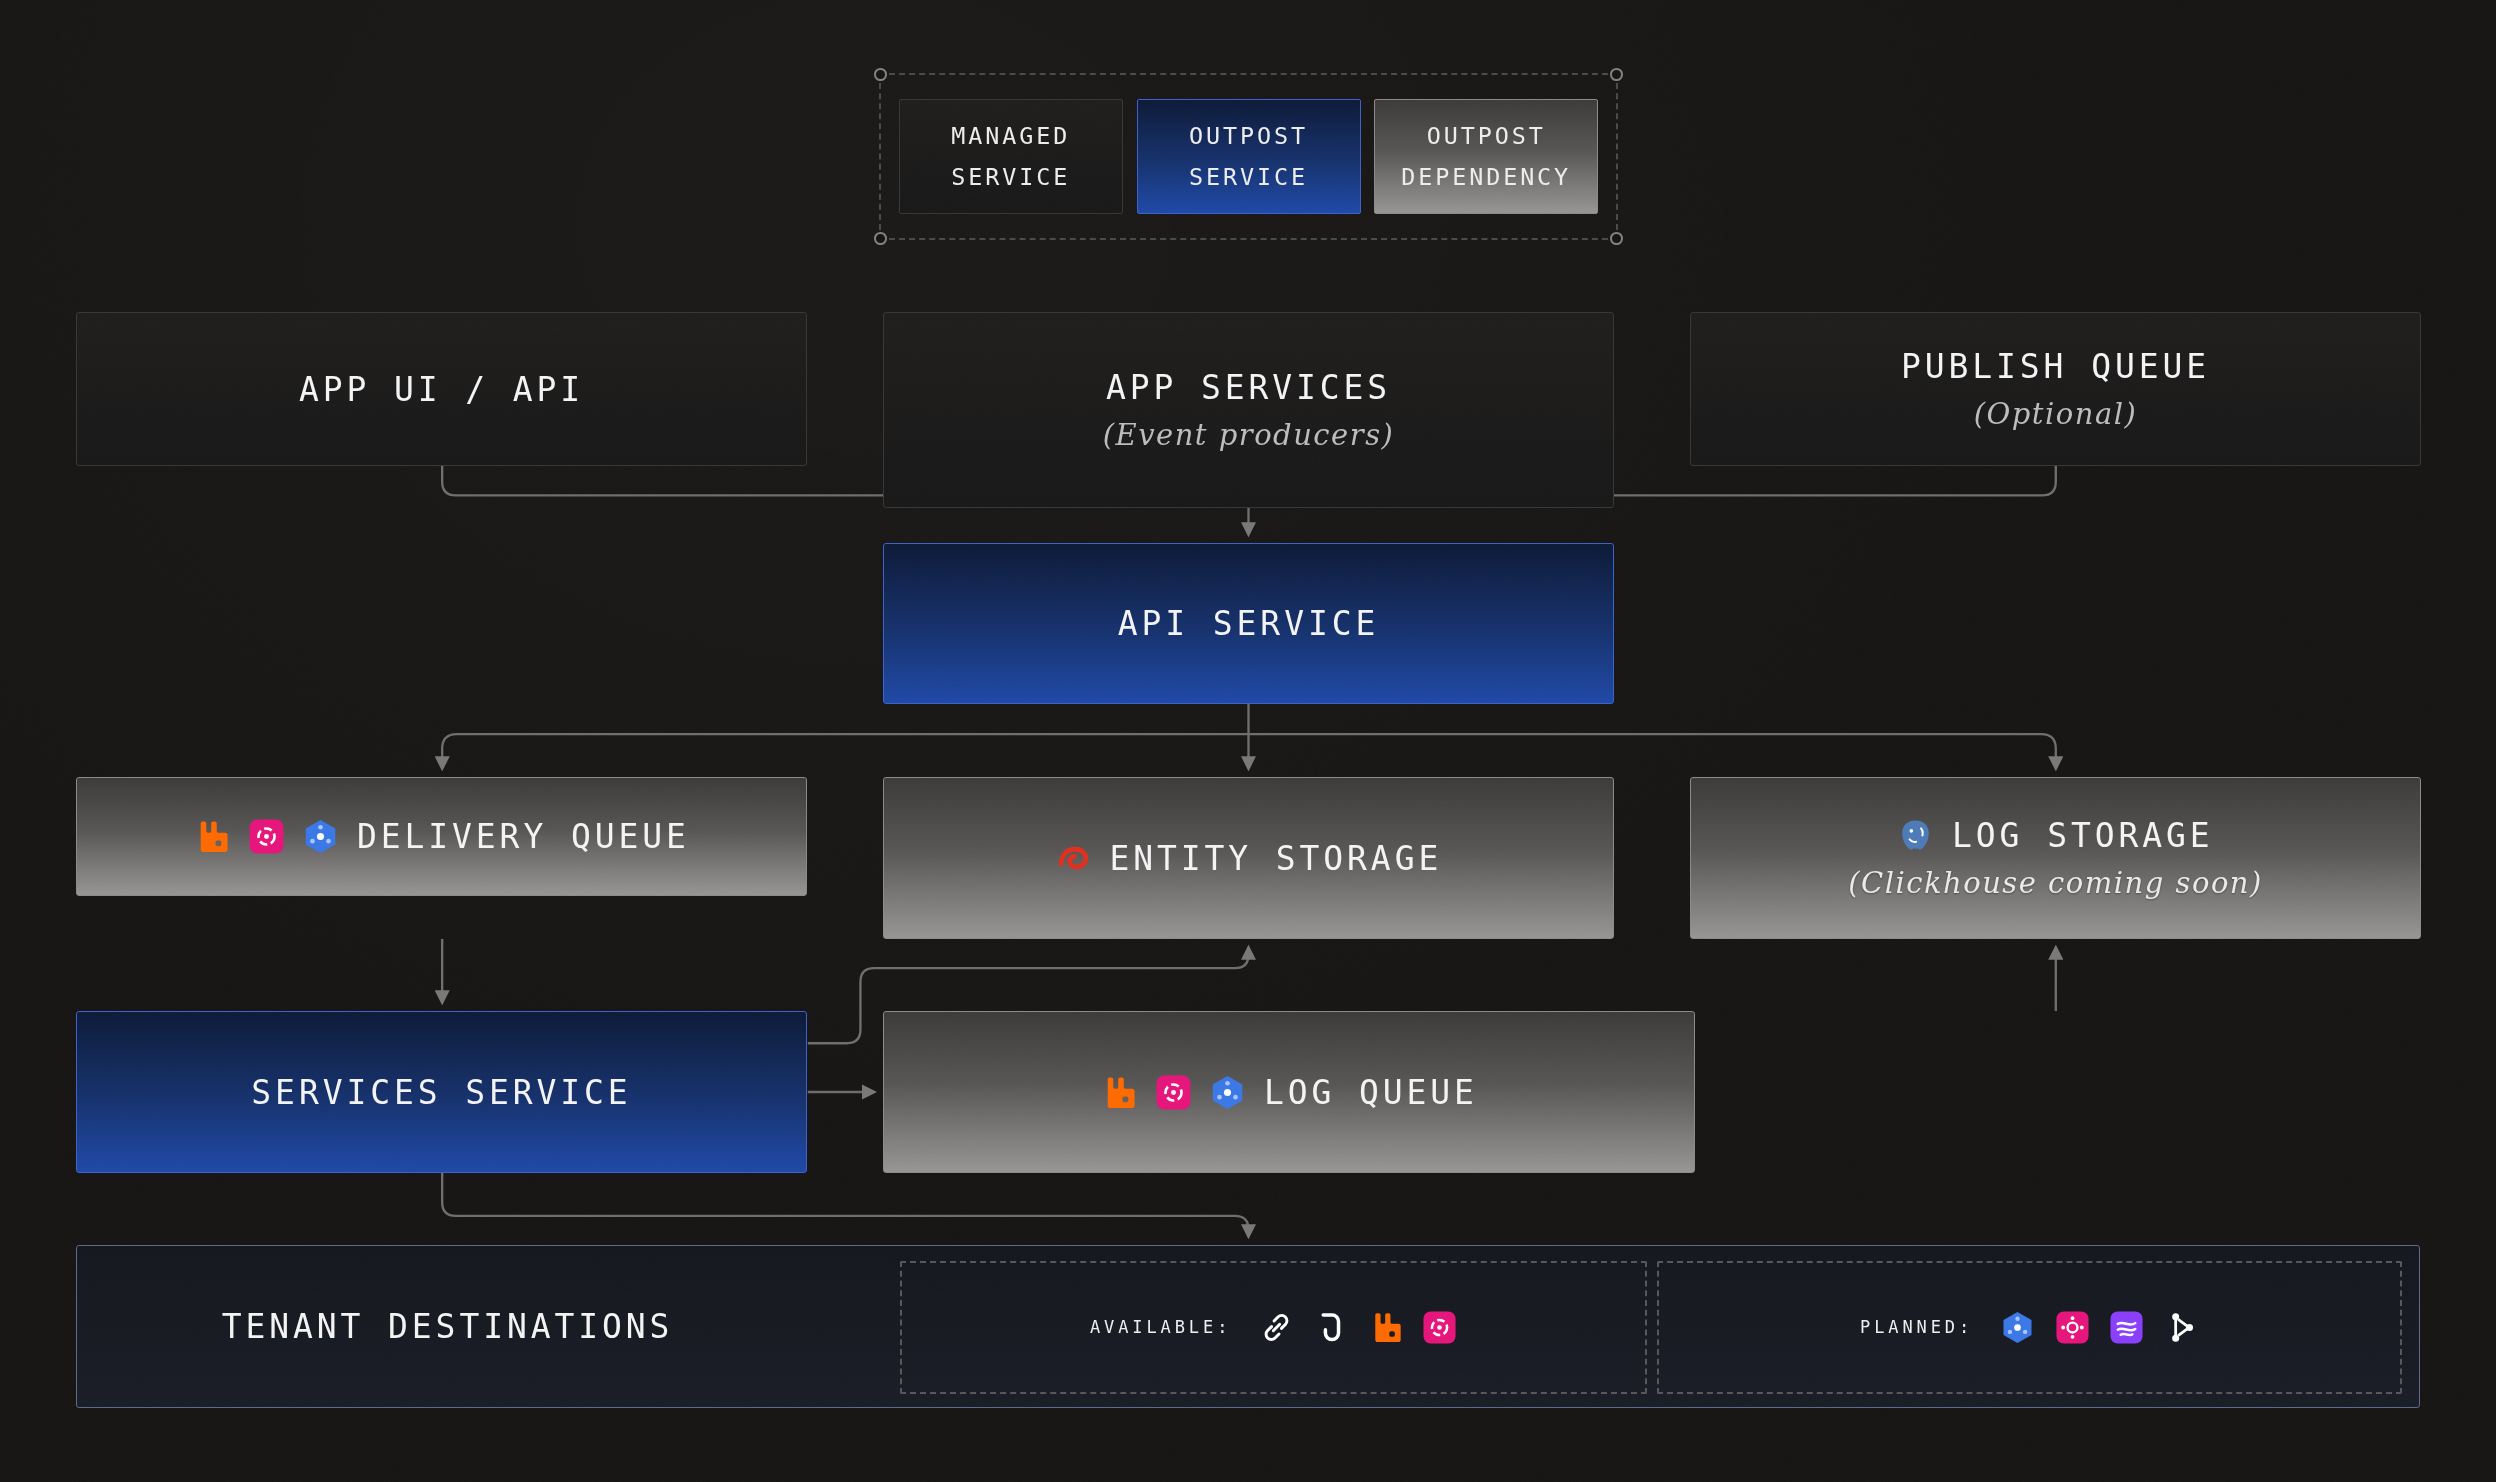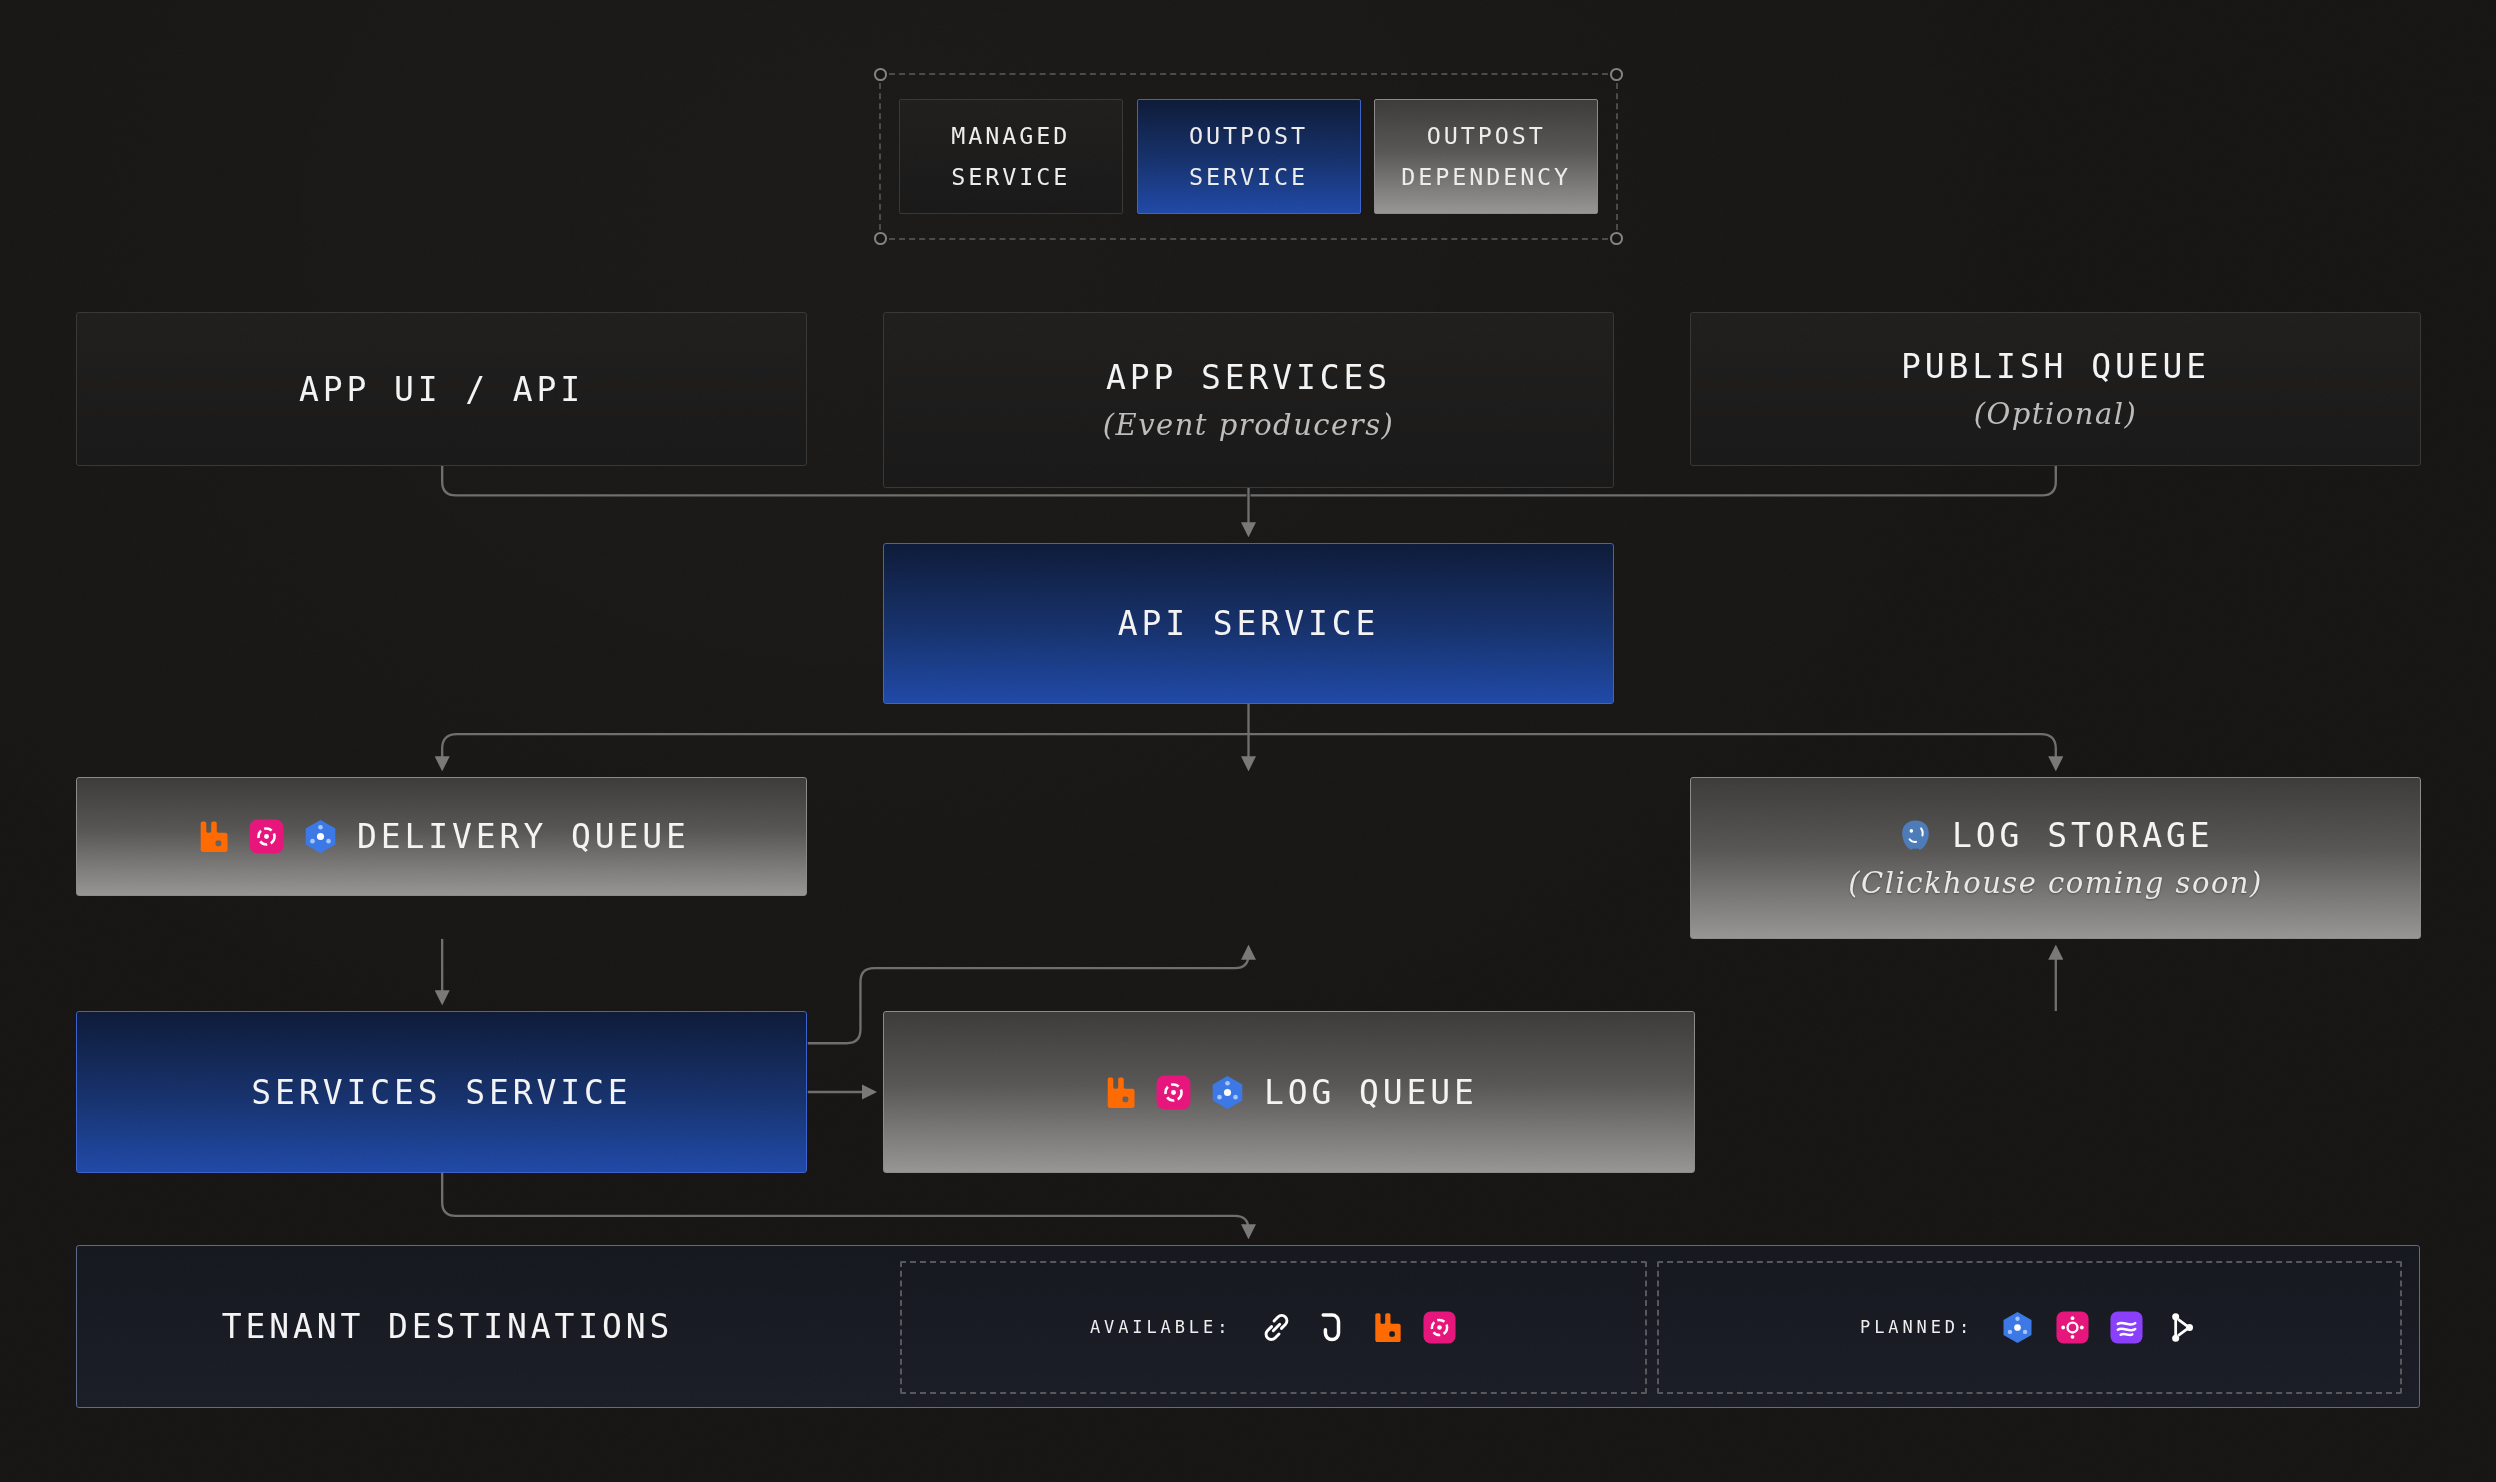--- a/index.html
+++ b/index.html
@@ -34,21 +34,21 @@
   .legend{position:absolute;left:879px;top:73px;width:739px;height:167px;
           border:2px dashed #4a4a48;display:flex;align-items:center;justify-content:center;gap:13.7px;box-sizing:border-box;}
   .legend-item{width:224px;height:115px;display:flex;align-items:center;justify-content:center;
                text-align:center;border-radius:2px;box-sizing:border-box;}
   .legend-label{font-size:23.4px;letter-spacing:2.9px;line-height:1.75;color:#ededed;}
   .corner-dot{position:absolute;width:12.7px;height:12.7px;border-radius:50%;
               border:2.4px solid #83817e;background:#161514;box-sizing:border-box;}
 
   
   #n-app-ui        {left:76px;  top:312px; width:731px; height:154px;}
-  #n-app-services  {left:883px; top:312px; width:731px; height:176px;}
+  #n-app-services  {left:883px; top:312px; width:731px; height:196px;}
   #n-publish-queue {left:1690px;top:312px; width:731px; height:154px;}
   #n-api-service   {left:883px; top:543px; width:731px; height:161px;}
   #n-delivery-queue{left:76px;  top:777px; width:731px; height:119px;}
   #n-entity-storage{left:883px; top:777px; width:731px; height:162px;}
   #n-log-storage   {left:1690px;top:777px; width:731px; height:162px;}
   #n-delivery-service{left:76px; top:1011px;width:731px; height:162px;}
   #n-log-queue     {left:883px; top:1011px;width:812px; height:162px;}
   #n-log-service   {left:1690px;top:1011px;width:731px; height:162px;}
   #n-tenant        {left:76px;  top:1245px;width:2344px;height:163px;}
 
@@ -200,20 +200,28 @@
         </svg>
       <svg class="icon" viewBox="0 0 38 38" width="37" height="37">
           <use href="#i-sqs"></use>
         </svg>
       <svg class="icon" viewBox="0 0 38 38" width="37" height="37">
           <use href="#i-pubsub"></use>
         </svg>
       <span class="title">DELIVERY QUEUE</span>
     </div>
   </div>
+  <div class="node box-gray" id="n-entity-storage">
+    <div class="title-row">
+      <svg class="icon" viewBox="0 0 38 38" width="37" height="37">
+          <use href="#i-redis"></use>
+        </svg>
+      <span class="title">ENTITY STORAGE</span>
+    </div>
+  </div>
   <div class="node box-gray" id="n-log-storage">
     <div class="title-row">
       <svg class="icon" viewBox="0 0 38 38" width="37" height="37">
           <use href="#i-postgresql"></use>
         </svg>
       <span class="title">LOG STORAGE</span>
     </div>
     <span class="subtitle">(Clickhouse coming soon)</span>
   </div>
 

